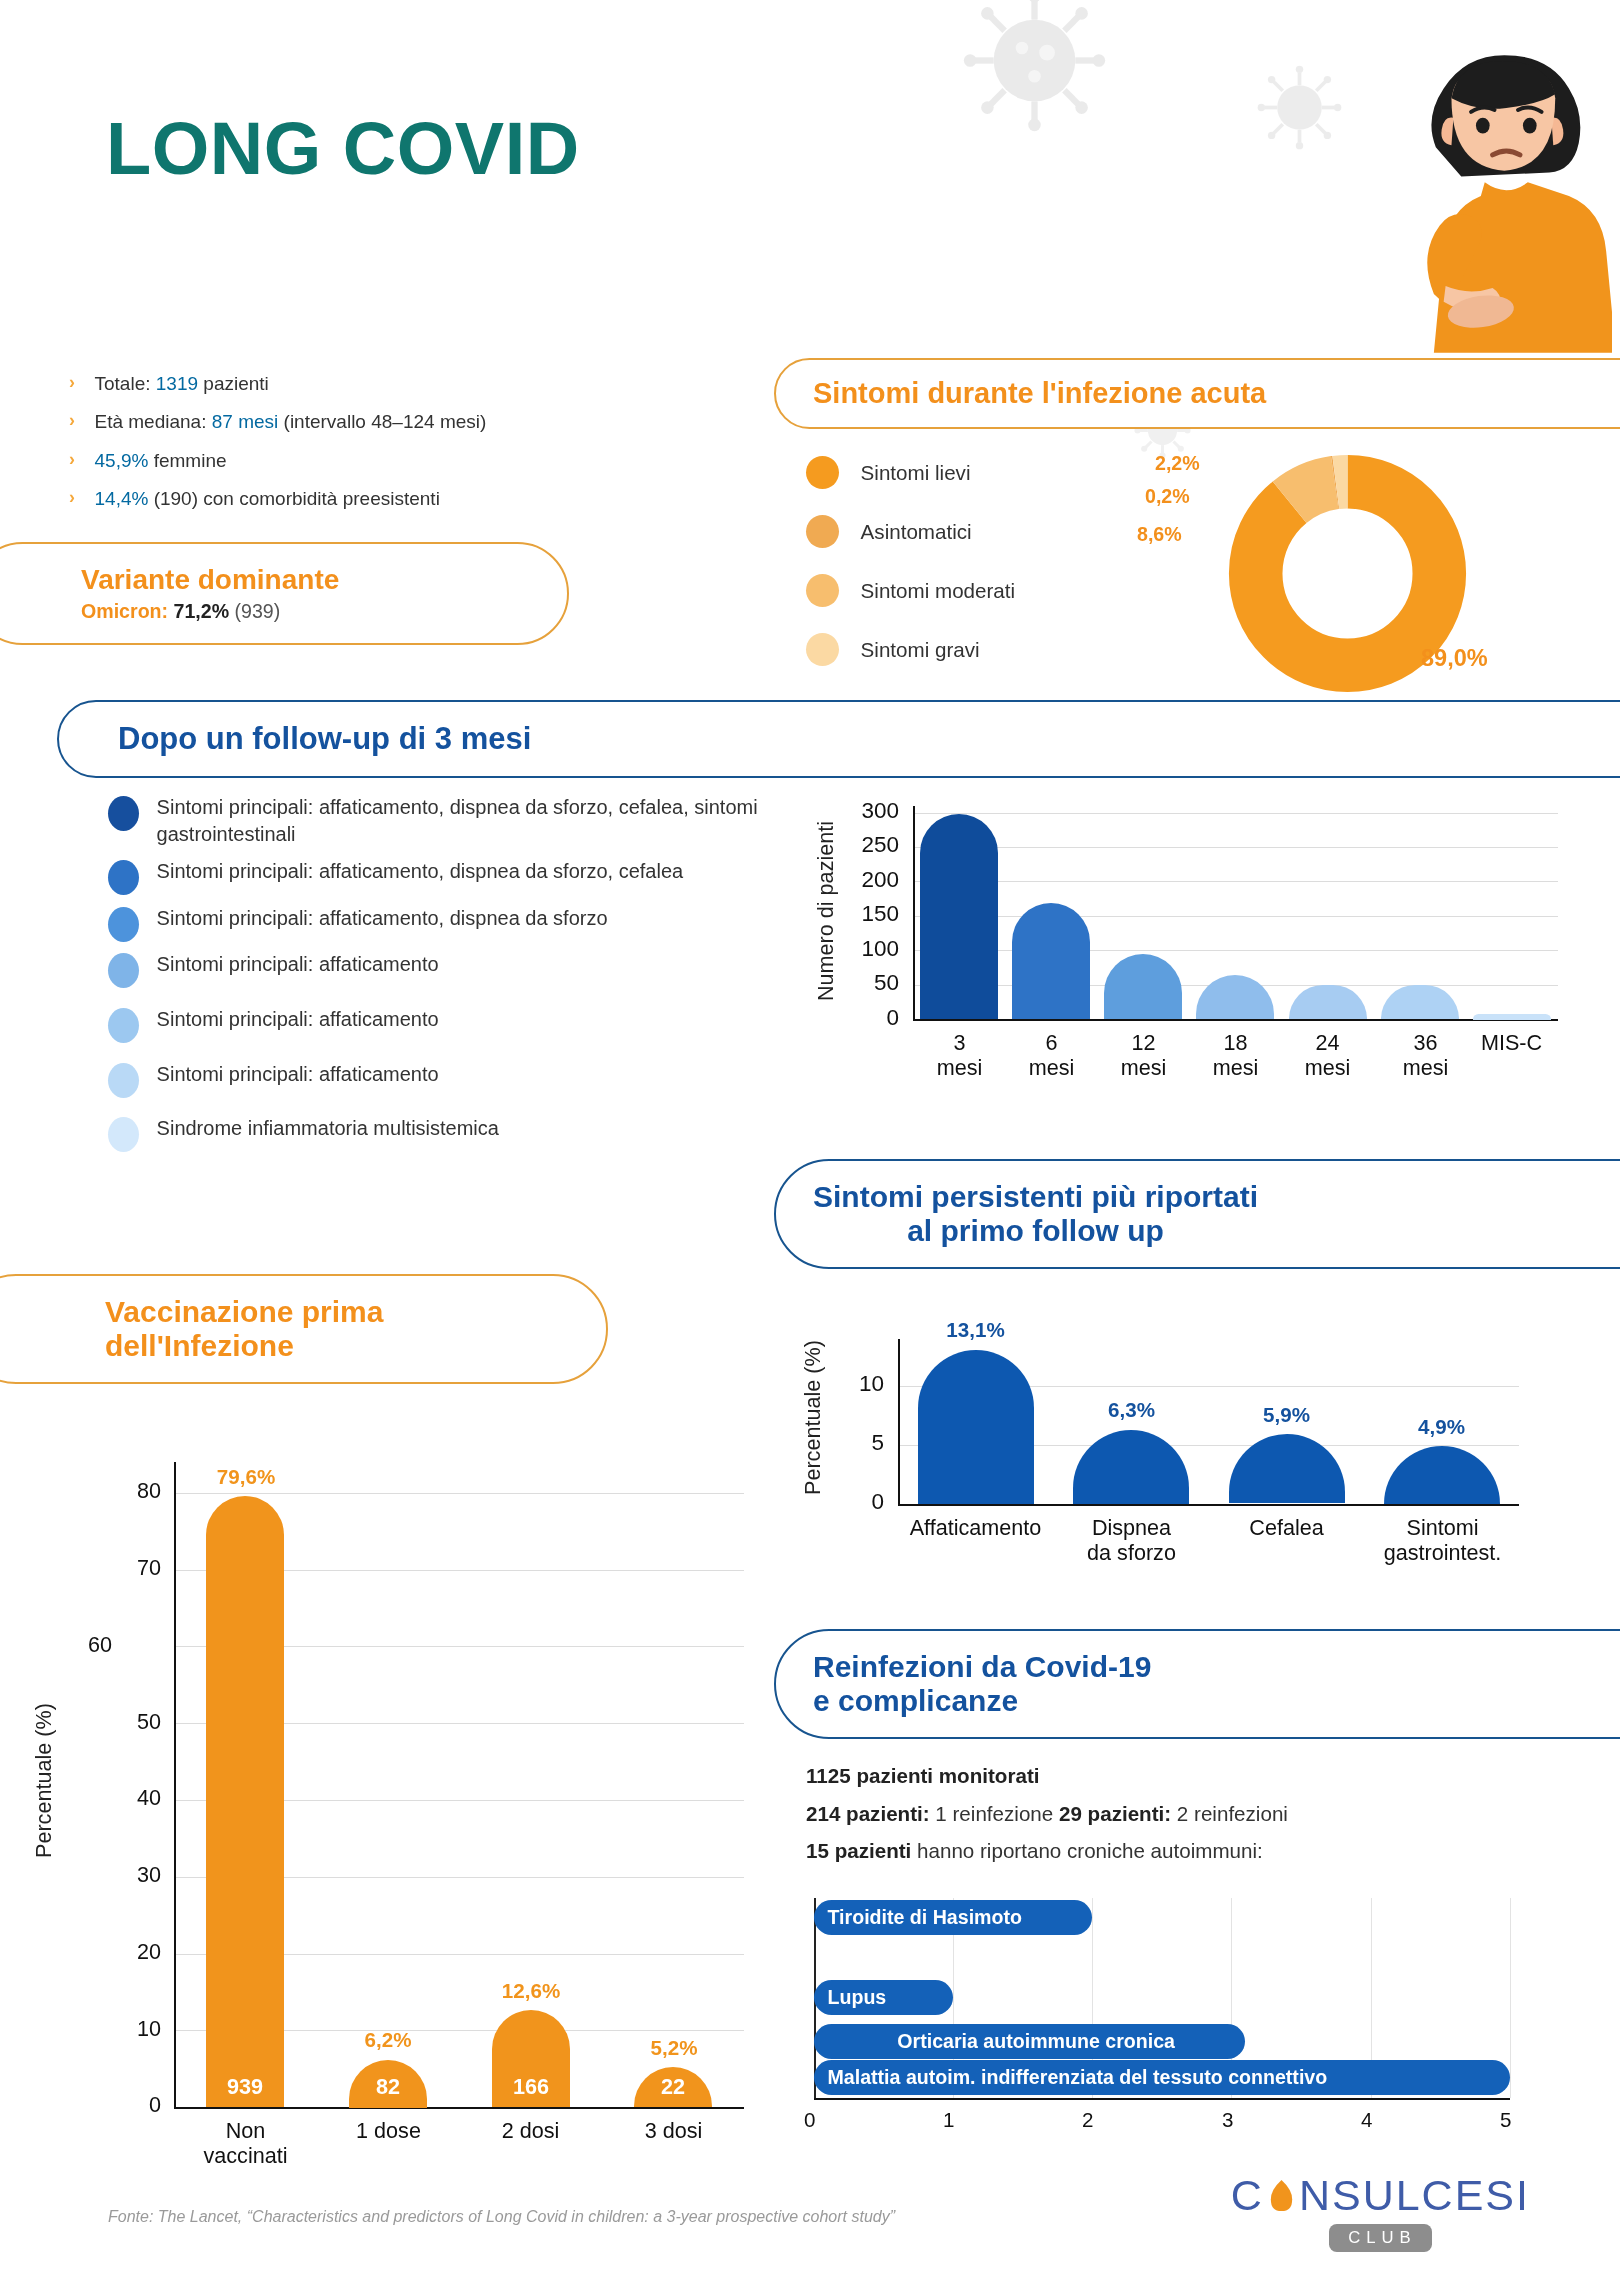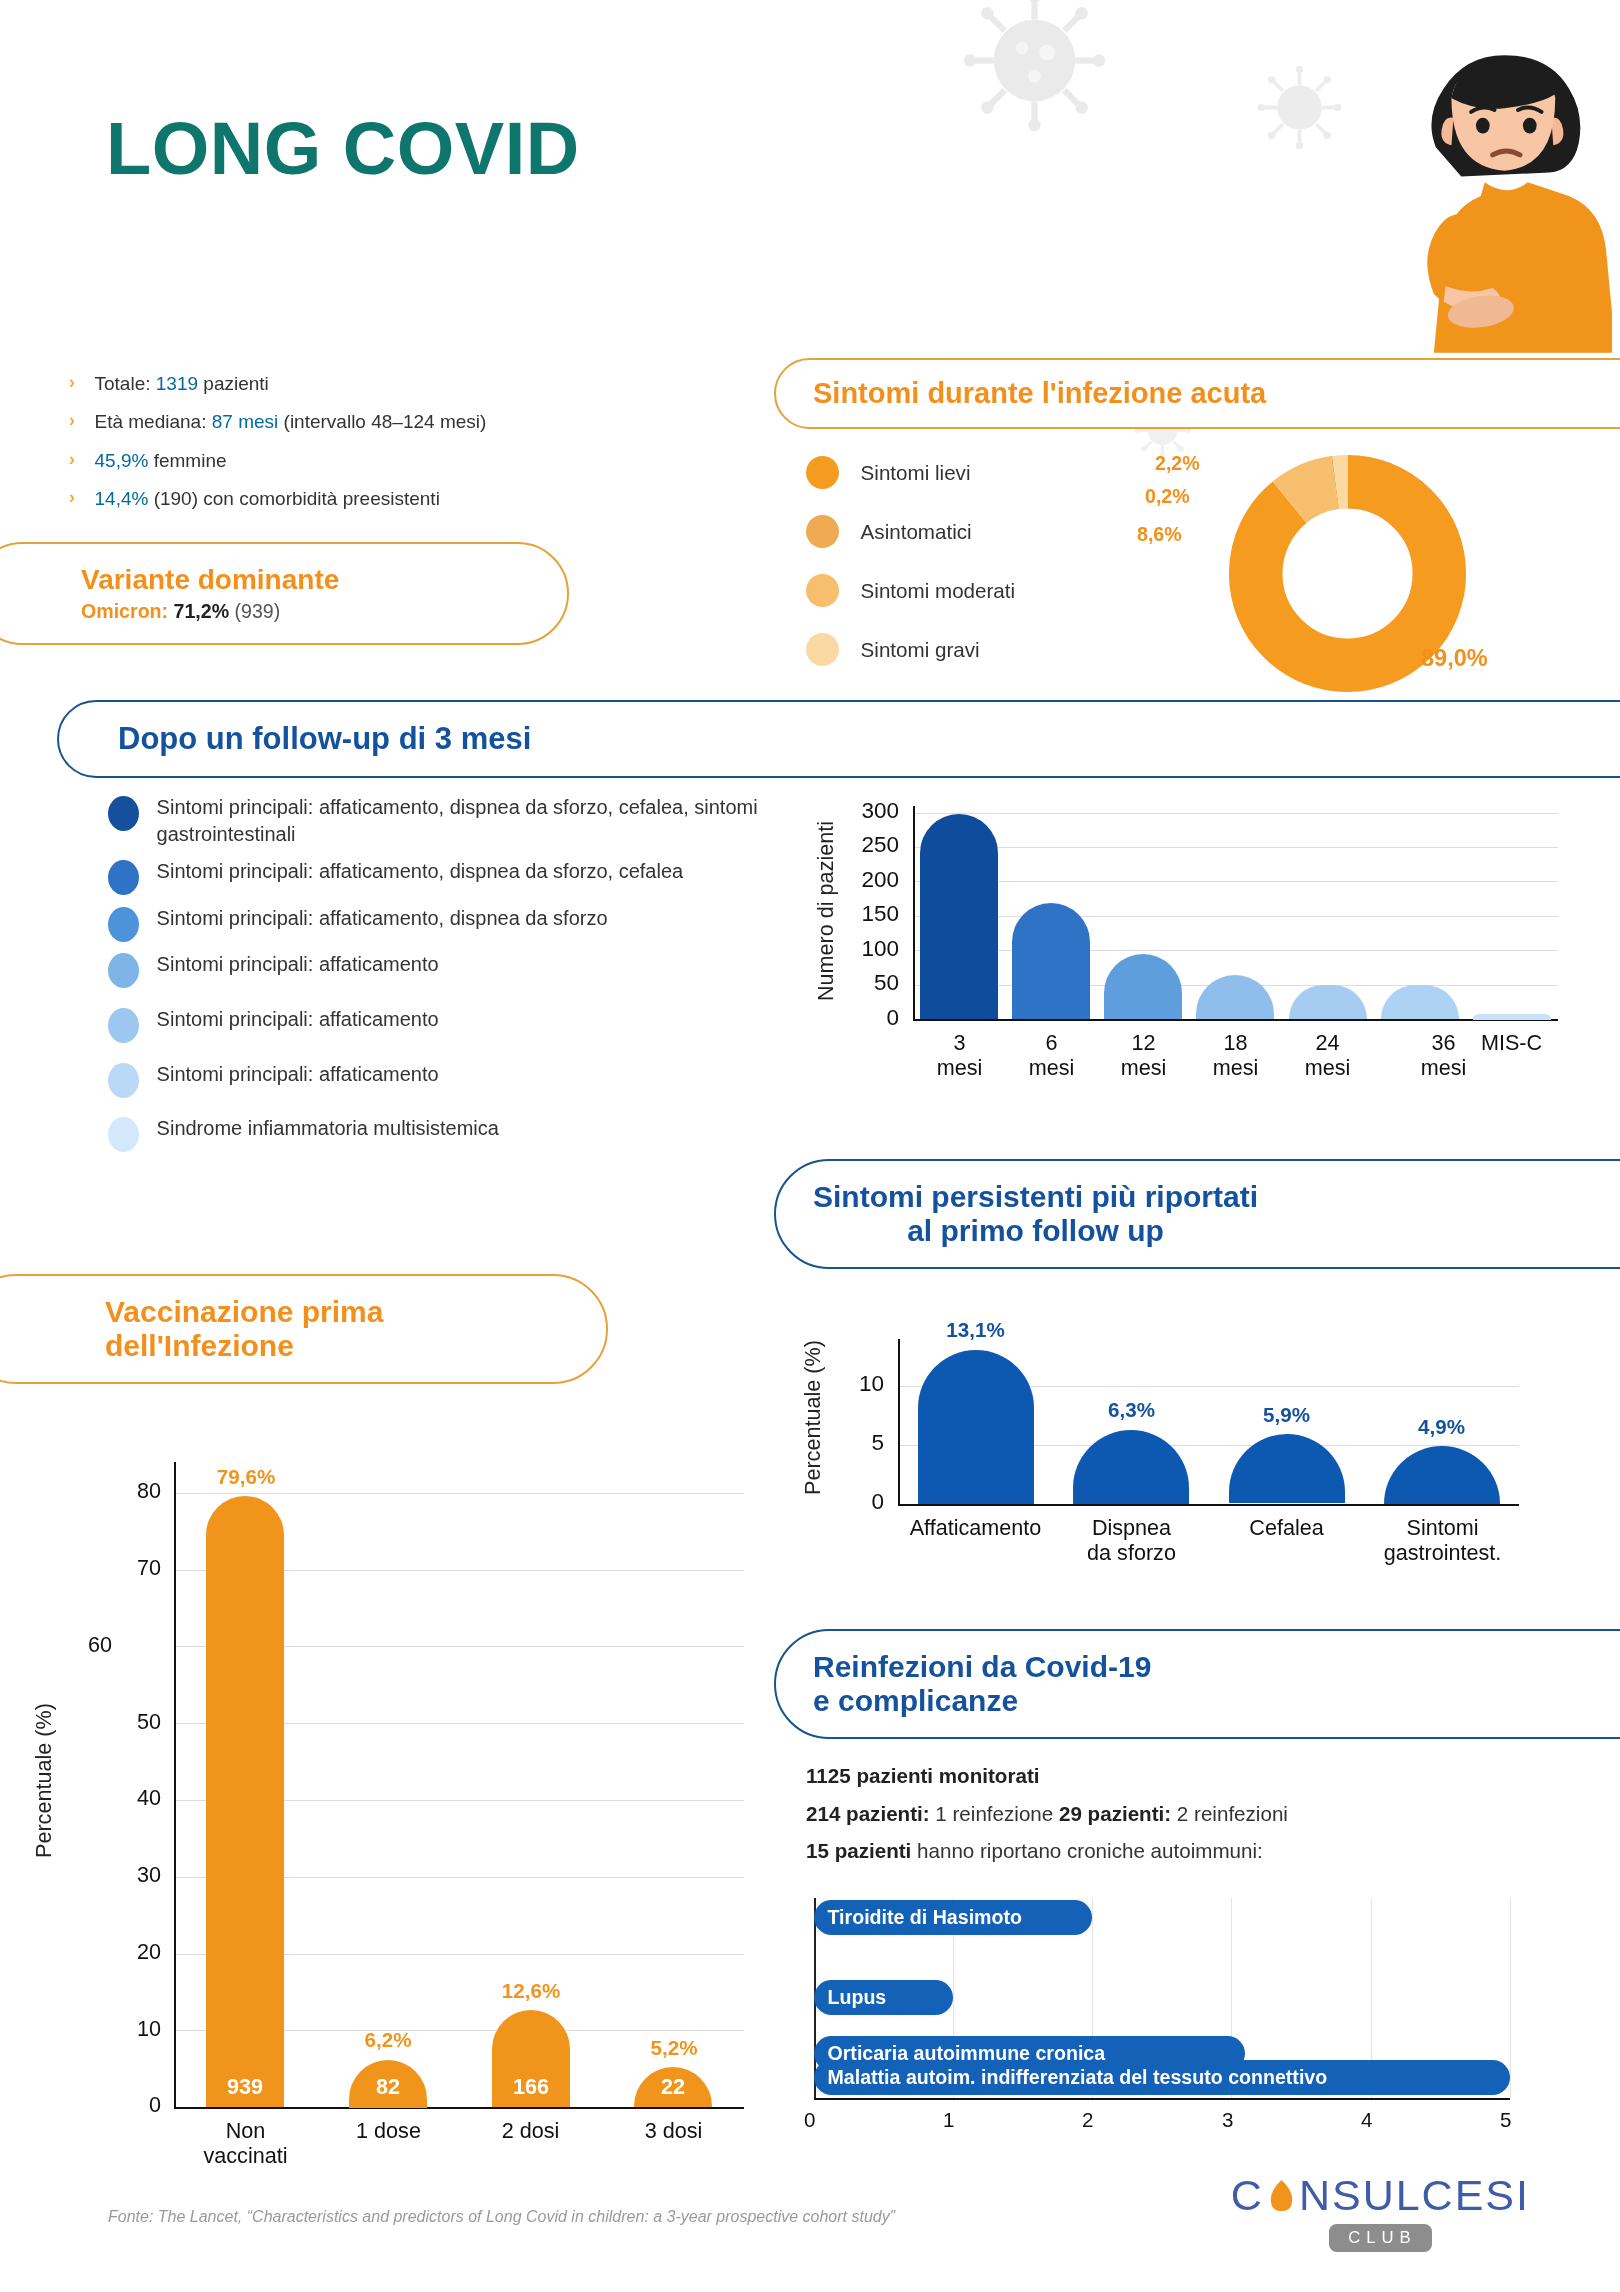--- a/index.html
+++ b/index.html
@@ -339,21 +339,21 @@
       <div class="xcat" style="left:70px; top:247px; width:133px; font-size:21.6px;">3<br>mesi</div>
       <div class="bar" style="left:189px; top:119px; width:78px; height:116px; background:#2E73C6; border-radius:39px 39px 0 0;"></div>
       <div class="xcat" style="left:162px; top:247px; width:133px; font-size:21.6px;">6<br>mesi</div>
       <div class="bar" style="left:281px; top:170px; width:78px; height:65px; background:#5E9EDD; border-radius:39px 39px 0 0;"></div>
       <div class="xcat" style="left:254px; top:247px; width:133px; font-size:21.6px;">12<br>mesi</div>
       <div class="bar" style="left:373px; top:191px; width:78px; height:44px; background:#8FBDEC; border-radius:39px 39px 0 0;"></div>
       <div class="xcat" style="left:346px; top:247px; width:133px; font-size:21.6px;">18<br>mesi</div>
       <div class="bar" style="left:466px; top:201px; width:78px; height:34px; background:#A7CCF2; border-radius:34px 34px 0 0;"></div>
       <div class="xcat" style="left:438px; top:247px; width:133px; font-size:21.6px;">24<br>mesi</div>
       <div class="bar" style="left:558px; top:201px; width:78px; height:34px; background:#AED2F4; border-radius:34px 34px 0 0;"></div>
-      <div class="xcat" style="left:554px; top:247px; width:133px; font-size:21.6px;">36<br>mesi</div>
+      <div class="xcat" style="left:536px; top:247px; width:133px; font-size:21.6px;">36<br>mesi</div>
       <div class="bar" style="left:650px; top:230px; width:78px; height:5.5px; background:#C9E2F9; border-radius:5.5px 5.5px 0 0;"></div>
       <div class="xcat" style="left:622px; top:247px; width:133px; font-size:21.6px;">MIS-C</div>
       <div class="axis-label-y" style="left:-9.8px; top:217px; font-size:21.6px;">Numero di pazienti</div>
     </div>
 
   <div class="pill blue" id="persist-box">
     <div class="pill-txt">
       <span>Sintomi persistenti più riportati</span><br>
       <span>al primo follow up</span>
     </div>
@@ -454,21 +454,21 @@
       <div class="hx" style="left:555px; top:216px;">4</div>
       <div class="vgrid" style="left:704px; top:5.9px; height:200px; background:#e3e3e3; width:1px;"></div>
       <div class="hx" style="left:694px; top:216px;">5</div>
       <div class="axisline" style="left:7.8px; top:206px; width:696px; height:2px;"></div>
       <div class="hbar" style="left:7.8px; top:8.2px; width:278px;">
             <span>Tiroidite di Hasimoto</span>
       </div>
       <div class="hbar" style="left:7.8px; top:88px; width:139px;">
             <span>Lupus</span>
       </div>
-      <div class="hbar" style="left:7.8px; top:144px; width:431px;">
+      <div class="hbar" style="left:7.8px; top:132px; width:431px;justify-content:center;">
             <span>Orticaria autoimmune cronica</span>
       </div>
       <div class="hbar" style="left:7.8px; top:168px; width:696px;">
             <span>Malattia autoim. indifferenziata del tessuto connettivo</span>
       </div>
     </div>
 
   <div class="source">Fonte: The Lancet, “Characteristics and predictors of Long Covid in children: a 3-year prospective cohort study”</div>
   <div class="logo">
     <div class="logo-main">

